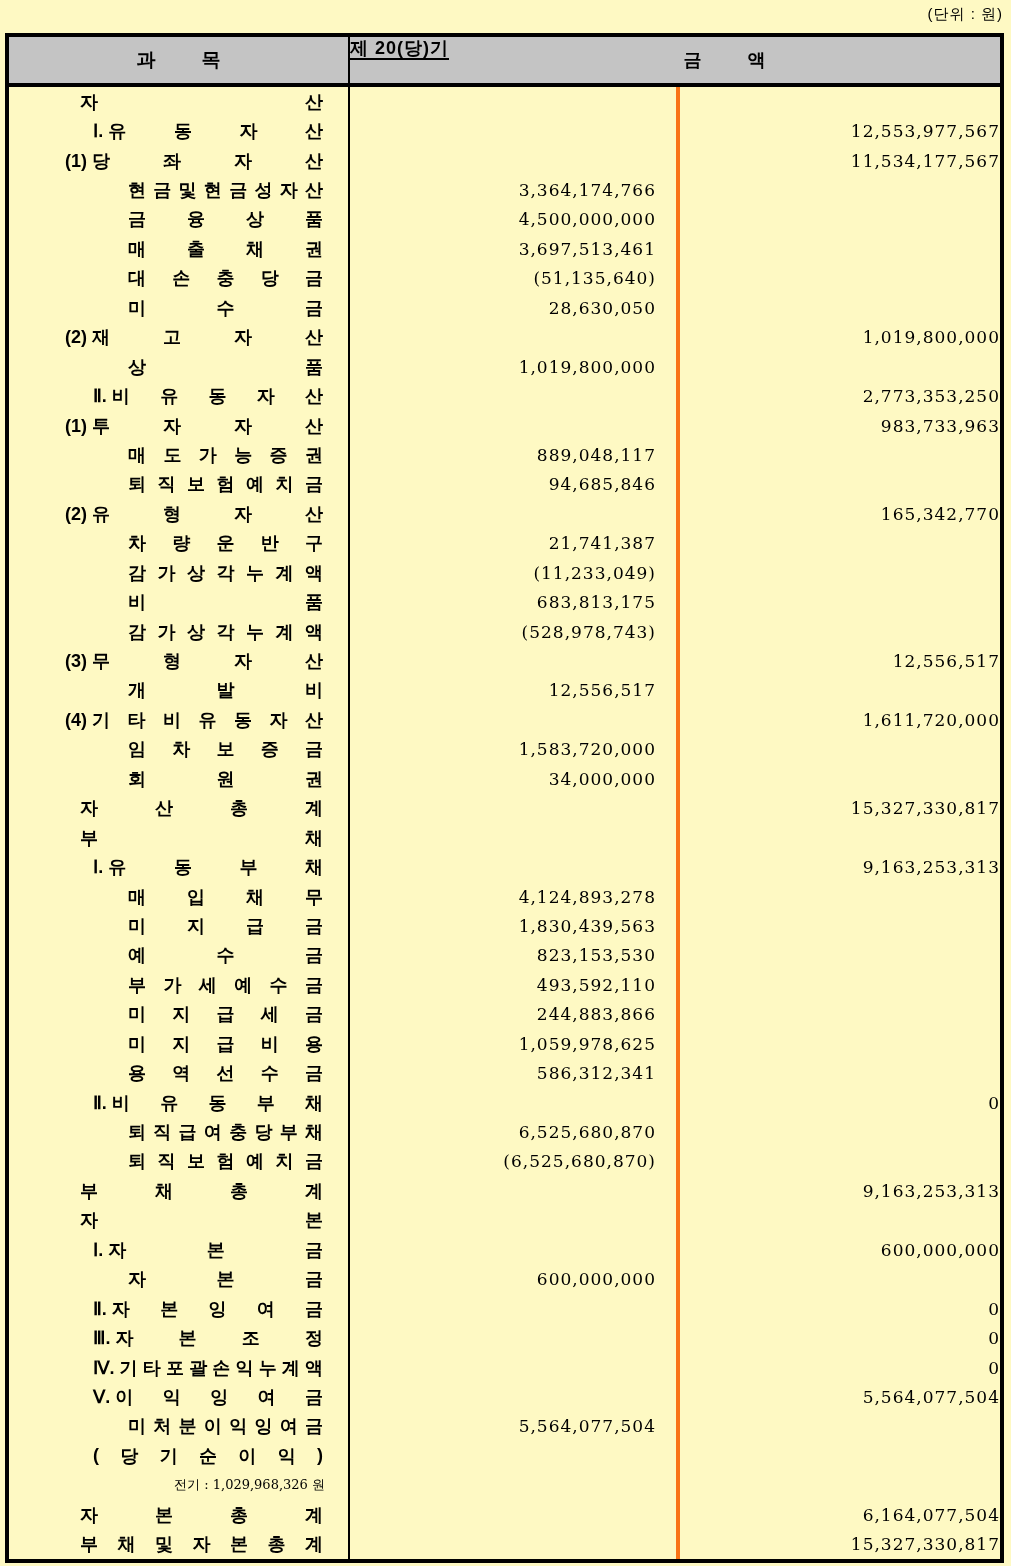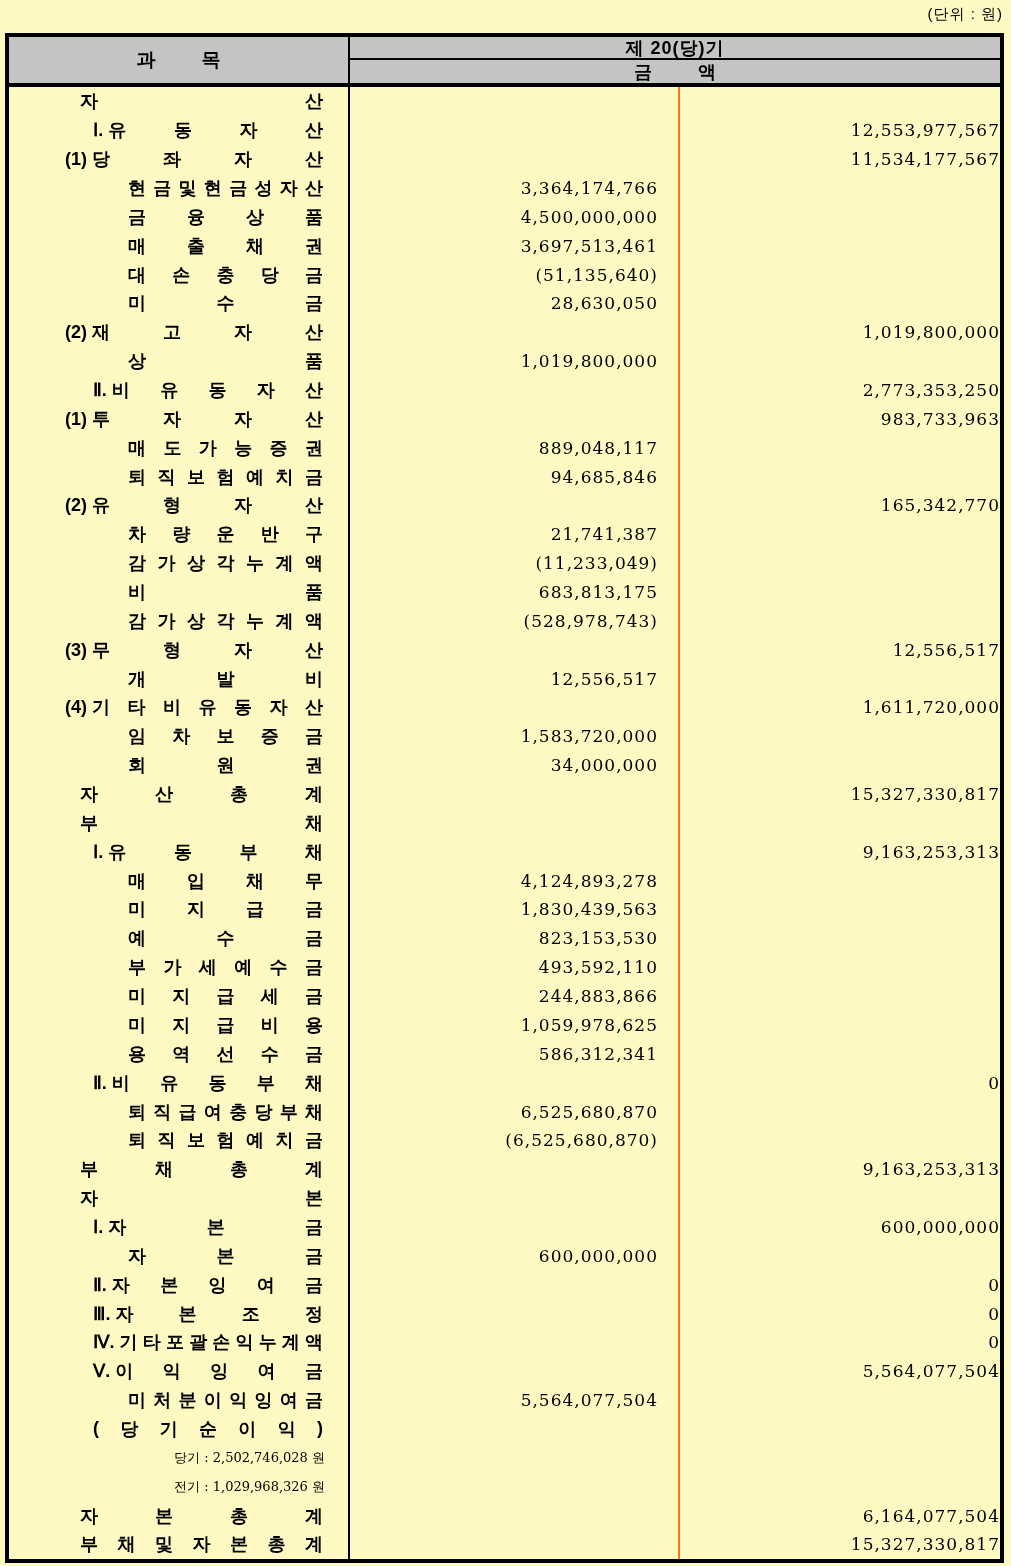--- a/index.html
+++ b/index.html
@@ -8,40 +8,40 @@
   .unit-note{position:absolute;top:5px;right:8px;font-size:15px;letter-spacing:1px;
         font-family:"Liberation Sans",sans-serif;}
   .fs-table{position:absolute;left:5px;top:33px;width:999px;height:1530px;
         box-sizing:border-box;border:4px solid #000;display:flex;flex-direction:column;}
   
   .thead{flex:none;display:flex;height:50px;box-sizing:border-box;
         background:#c4c4c4;border-bottom:4px solid #000;}
   .th-account{width:341px;box-sizing:border-box;border-right:2px solid #000;
         display:flex;align-items:center;justify-content:center;gap:46px;
         font-size:19px;font-weight:bold;}
-  .th-right{flex:1;display:flex;flex-direction:column;text-align:center;}
+  .th-right{flex:1;display:flex;text-align:center;}
   .th-period{height:23px;box-sizing:border-box;border-bottom:2px solid #000;
         display:flex;align-items:center;justify-content:center;
         font-size:18px;font-weight:bold;letter-spacing:1px;}
   .th-amount{flex:1;display:flex;align-items:center;justify-content:center;gap:46px;
         font-size:18px;font-weight:bold;}
   
   .tbody{flex:1;display:flex;flex-direction:column;}
   .row{flex:1;display:flex;min-height:0;}
   .cell{box-sizing:border-box;}
   .label{width:341px;border-right:2px solid #000;display:flex;align-items:center;
         justify-content:space-between;font-size:18px;font-weight:bold;
         padding-right:25px;white-space:pre;}
   .label.ind0{padding-left:71px;}
   .label.ind1{padding-left:84px;}
   .label.ind2{padding-left:56px;}
   .label.ind3{padding-left:119px;}
   .label.note-cell{justify-content:flex-end;font-weight:normal;font-size:13px;
         font-family:"DejaVu Serif",serif;padding-right:23px;}
-  .a1{width:330px;border-right:2px solid #f97316;display:flex;align-items:center;
+  .a1{width:330px;border-right:4px solid #f97316;display:flex;align-items:center;
         justify-content:flex-end;padding-right:20px;}
   .a2{flex:1;display:flex;align-items:center;justify-content:flex-end;padding-right:0;}
   .num{font-family:"DejaVu Serif",serif;font-size:17px;letter-spacing:1px;}
 </style>
 </head>
 <body>
 
 <div class="page" style="background: #fef9c3;">
   <div class="unit-note">(단위 : 원)</div>
 
@@ -289,25 +289,20 @@
           <div class="cell label ind3"><span>미</span><span>처</span><span>분</span><span>이</span><span>익</span><span>잉</span><span>여</span><span>금</span></div>
           <div class="cell a1 num">5,564,077,504</div>
           <div class="cell a2 num"></div>
         </div>
         <div class="row">
           <div class="cell label ind1"><span>(</span><span>당</span><span>기</span><span>순</span><span>이</span><span>익</span><span>)</span></div>
           <div class="cell a1 num"></div>
           <div class="cell a2 num"></div>
         </div>
         <div class="row">
-          <div class="cell label note-cell">당기 : 2,502,746,028 원</div>
-          <div class="cell a1 num"></div>
-          <div class="cell a2 num"></div>
-        </div>
-        <div class="row">
           <div class="cell label note-cell">전기 : 1,029,968,326 원</div>
           <div class="cell a1 num"></div>
           <div class="cell a2 num"></div>
         </div>
         <div class="row">
           <div class="cell label ind0"><span>자</span><span>본</span><span>총</span><span>계</span></div>
           <div class="cell a1 num"></div>
           <div class="cell a2 num">6,164,077,504</div>
         </div>
         <div class="row">

